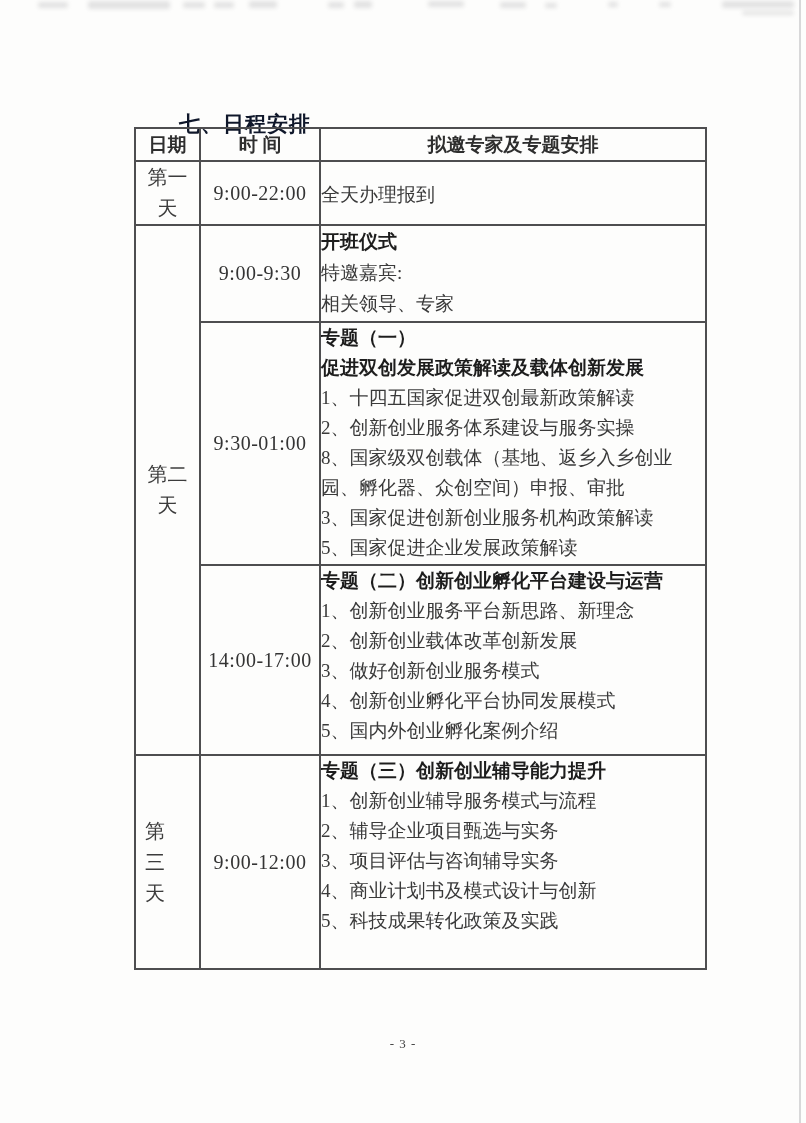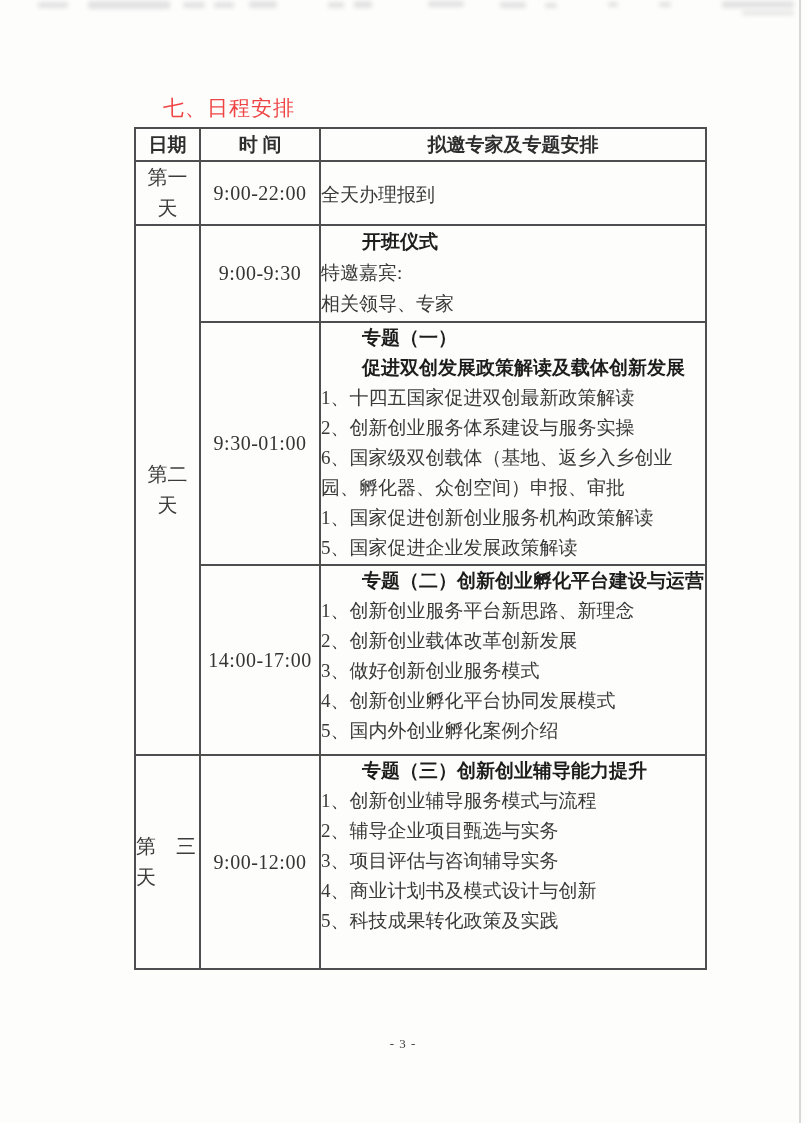--- a/index.html
+++ b/index.html
@@ -25,24 +25,24 @@
     position:absolute;
     top:0; left:799px;
     width:2px; height:1123px;
     background:#b9b9bb;
     opacity:0.55;
   }
 
   .doc-title {
     position:absolute;
     left:163px; top:94px;
-    margin:0;
+    margin:16px;
     font-size:21px;
-    font-weight:400;
-    color:#ef4444;
+    font-weight:700;
+    color:#0f172a;
     letter-spacing:1px;
     font-family:"Liberation Serif","DejaVu Serif",serif;
   }
 
   table.schedule {
     position:absolute;
     left:134px; top:127px;
     width:571px;
     border-collapse:collapse;
     table-layout:fixed;
@@ -67,21 +67,21 @@
     vertical-align:middle;
   }
 
   td.day-cell {
     text-align:center;
     vertical-align:middle;
     font-size:20px;
     color:#3c3c3c;
   }
   td.day-cell .dl { line-height:31px; }
-  td.day-cell.left-align { text-align:left; }
+  td.day-cell.left-align { text-align:left; padding-left:9px; }
 
   td.time-cell {
     text-align:center;
     vertical-align:middle;
     font-size:20px;
     color:#343434;
     letter-spacing:0.5px;
     white-space:nowrap;
   }
 
@@ -90,21 +90,20 @@
     padding:3px 10px 0 11px;
     font-size:19px;
   }
   td.content-cell .ln { line-height:30px; }
   td.content-cell.loose .ln { line-height:31px; }
   td.content-cell.mid { vertical-align:middle; padding-top:4px; }
 
   .ln.b {
     font-weight:700;
     color:#1d1d1d;
-    padding-left:41px;
   }
 
   .page-footer {
     position:absolute;
     left:0; top:1036px;
     width:806px;
     text-align:center;
     font-size:13px;
     color:#3d3d3d;
     letter-spacing:1px;
@@ -173,22 +172,22 @@
         </td>
       </tr>
 
       <tr style="height:243px;">
         <td class="time-cell">9:30-01:00</td>
         <td class="content-cell">
           <div class="ln b">专题（一）</div>
           <div class="ln b">促进双创发展政策解读及载体创新发展</div>
           <div class="ln">1、十四五国家促进双创最新政策解读</div>
           <div class="ln">2、创新创业服务体系建设与服务实操</div>
-          <div class="ln">6、国家级双创载体（基地、返乡入乡创业园、孵化器、众创空间）申报、审批</div>
-          <div class="ln">1、国家促进创新创业服务机构政策解读</div>
+          <div class="ln">8、国家级双创载体（基地、返乡入乡创业园、孵化器、众创空间）申报、审批</div>
+          <div class="ln">3、国家促进创新创业服务机构政策解读</div>
           <div class="ln">5、国家促进企业发展政策解读</div>
         </td>
       </tr>
 
       <tr style="height:190px;">
         <td class="time-cell">14:00-17:00</td>
         <td class="content-cell">
           <div class="ln b">专题（二）创新创业孵化平台建设与运营</div>
           <div class="ln">1、创新创业服务平台新思路、新理念</div>
           <div class="ln">2、创新创业载体改革创新发展</div>

